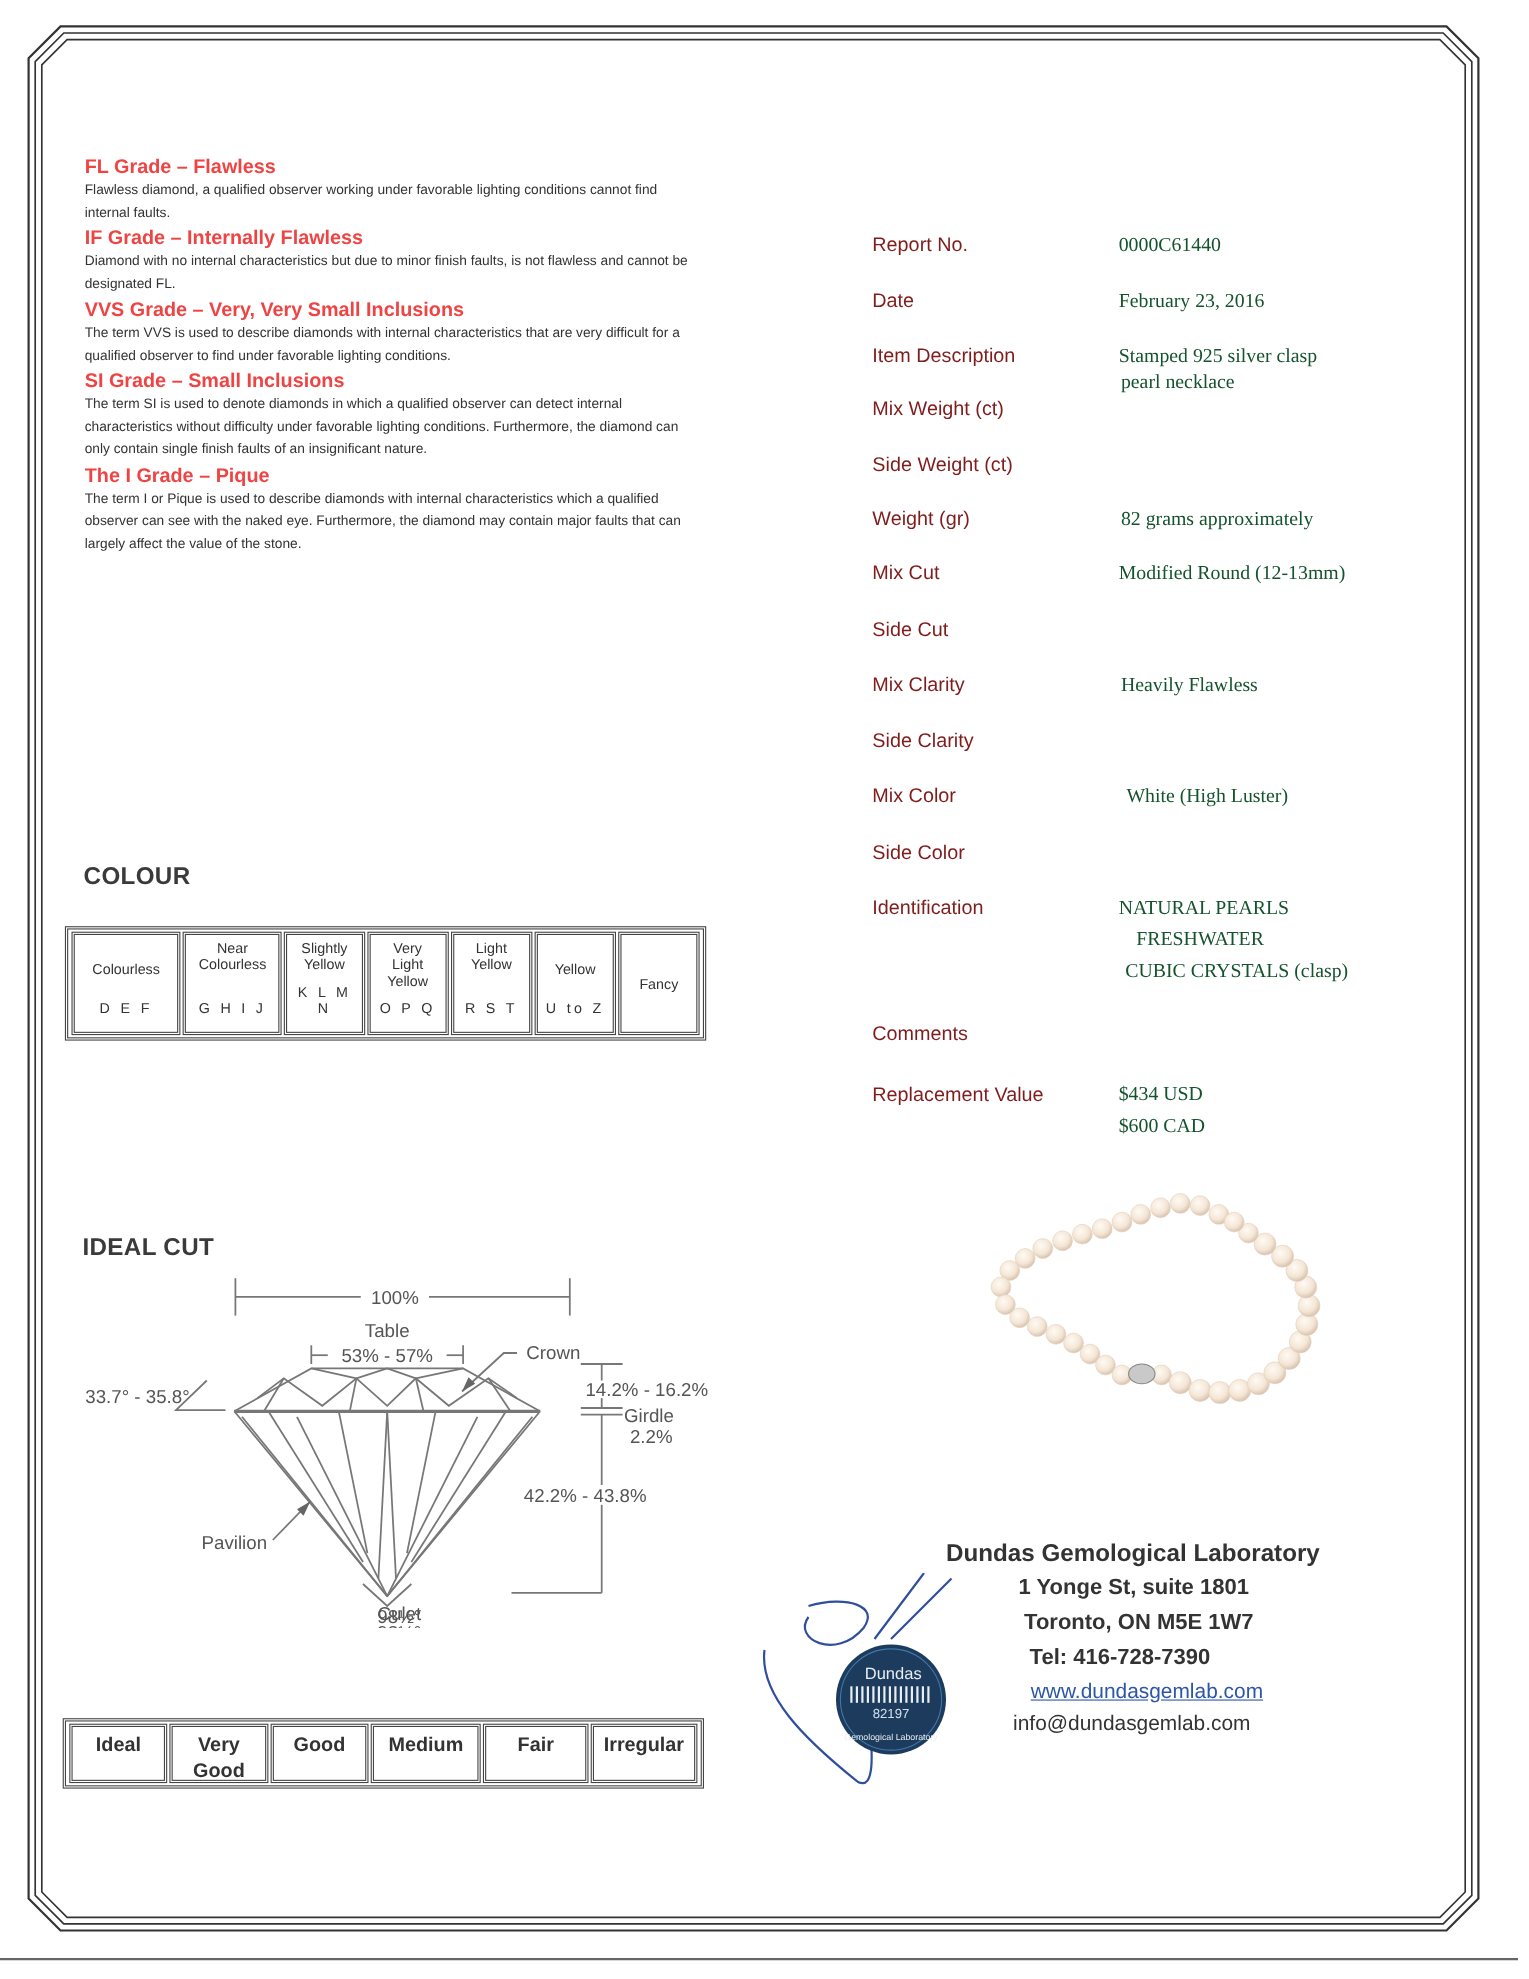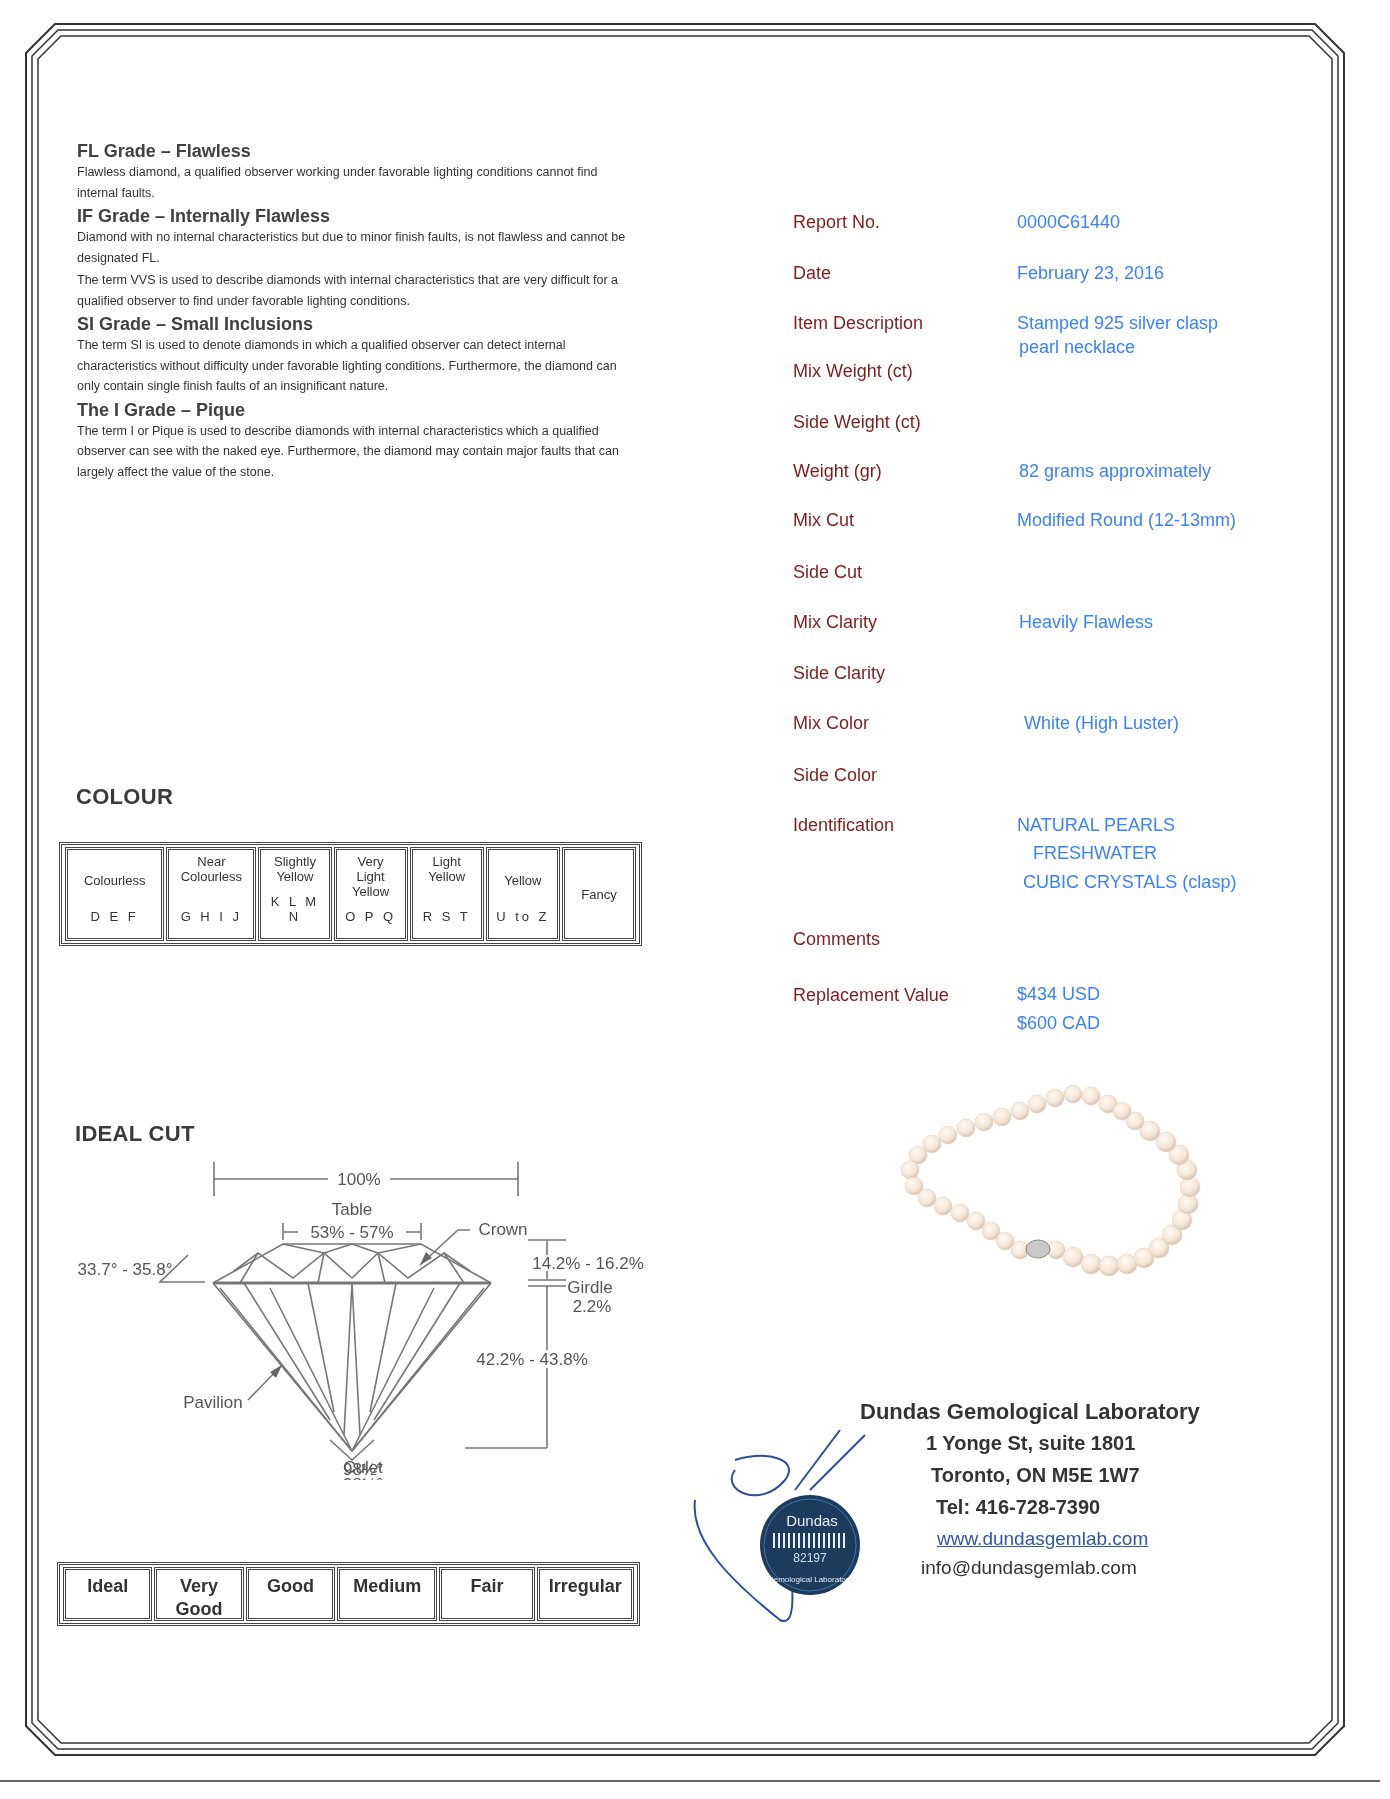--- a/index.html
+++ b/index.html
@@ -2,29 +2,29 @@
 <html><head>
 <meta charset="utf-8">
 <style>
   html, body { margin:0; padding:0; background:#ffffff; }
   body { width:1390px; height:1799px; position:relative; overflow:hidden;
          font-family:"Liberation Sans", "DejaVu Sans", sans-serif; color:#2a2a2a; }
   .abs { position:absolute; }
   #frame { position:absolute; left:0; top:0; width:1390px; height:1799px; pointer-events:none; }
 
   .h-section { font-weight:bold; font-size:22px; color:#3a3a3a; letter-spacing:0.3px; }
-  .grade-title { font-weight:bold; font-size:18px; color:#404040; margin:0; line-height:22px; }
+  .grade-title { font-weight:bold; font-size:18px; color:#ef4444; margin:0; line-height:22px; }
   .grade-desc { font-size:12.5px; color:#333; margin:0 0 2px 0; line-height:20.5px; }
   #clarity { left:77px; top:140px; width:560px; }
   #clarity .h-section { margin-bottom:6px; }
   .grade { margin-bottom:1px; }
 
   
   .rlabel { position:absolute; left:793px; font-size:18px; color:#7f1d1d; }
-  .rvalue { position:absolute; left:1017px; font-size:18px; color:#3b82f6; line-height:28px; }
+  .rvalue { position:absolute; left:1017px; font-size:18px; color:#14532d; line-height:28px;font-family:Liberation Serif, serif; }
 
   
   .boxtable { position:absolute; display:flex; border:3px double #444; padding:2px; box-sizing:border-box; background:#fff; }
   .boxtable .cell { border:3px double #444; margin:0 1px; box-sizing:border-box; display:flex; flex-direction:column;
                     align-items:center; text-align:center; font-size:13px; color:#333; }
   #colour-table { left:59px; top:842px; width:583px; height:104px; }
   #colour-table .cell { justify-content:space-between; padding:4px 2px 14px 2px; height:94px; }
   #colour-table .cell .grades { letter-spacing:3px; font-size:13px; }
   #cut-table { left:57px; top:1562px; width:583px; height:64px; }
   #cut-table .cell { font-size:18px; font-weight:bold; padding-top:5px; height:54px; line-height:23px; }
@@ -47,20 +47,21 @@
 <div id="clarity" class="abs">
   <div class="grade">
     <p class="grade-title">FL Grade – Flawless</p>
     <p class="grade-desc">Flawless diamond, a qualified observer working under favorable lighting conditions cannot find internal faults.</p>
   </div>
   <div class="grade">
     <p class="grade-title">IF Grade – Internally Flawless</p>
     <p class="grade-desc">Diamond with no internal characteristics but due to minor finish faults, is not flawless and cannot be designated FL.</p>
   </div>
   <div class="grade">
+    <p class="grade-title">VVS Grade – Very, Very Small Inclusions</p>
     <p class="grade-desc">The term VVS is used to describe diamonds with internal characteristics that are very difficult for a qualified observer to find under favorable lighting conditions.</p>
   </div>
   <div class="grade">
     <p class="grade-title">SI Grade – Small Inclusions</p>
     <p class="grade-desc">The term SI is used to denote diamonds in which a qualified observer can detect internal characteristics without difficulty under favorable lighting conditions. Furthermore, the diamond can only contain single finish faults of an insignificant nature.</p>
   </div>
   <div class="grade">
     <p class="grade-title">The I Grade – Pique</p>
     <p class="grade-desc">The term I or Pique is used to describe diamonds with internal characteristics which a qualified observer can see with the naked eye. Furthermore, the diamond may contain major faults that can largely affect the value of the stone.</p>
   </div>

